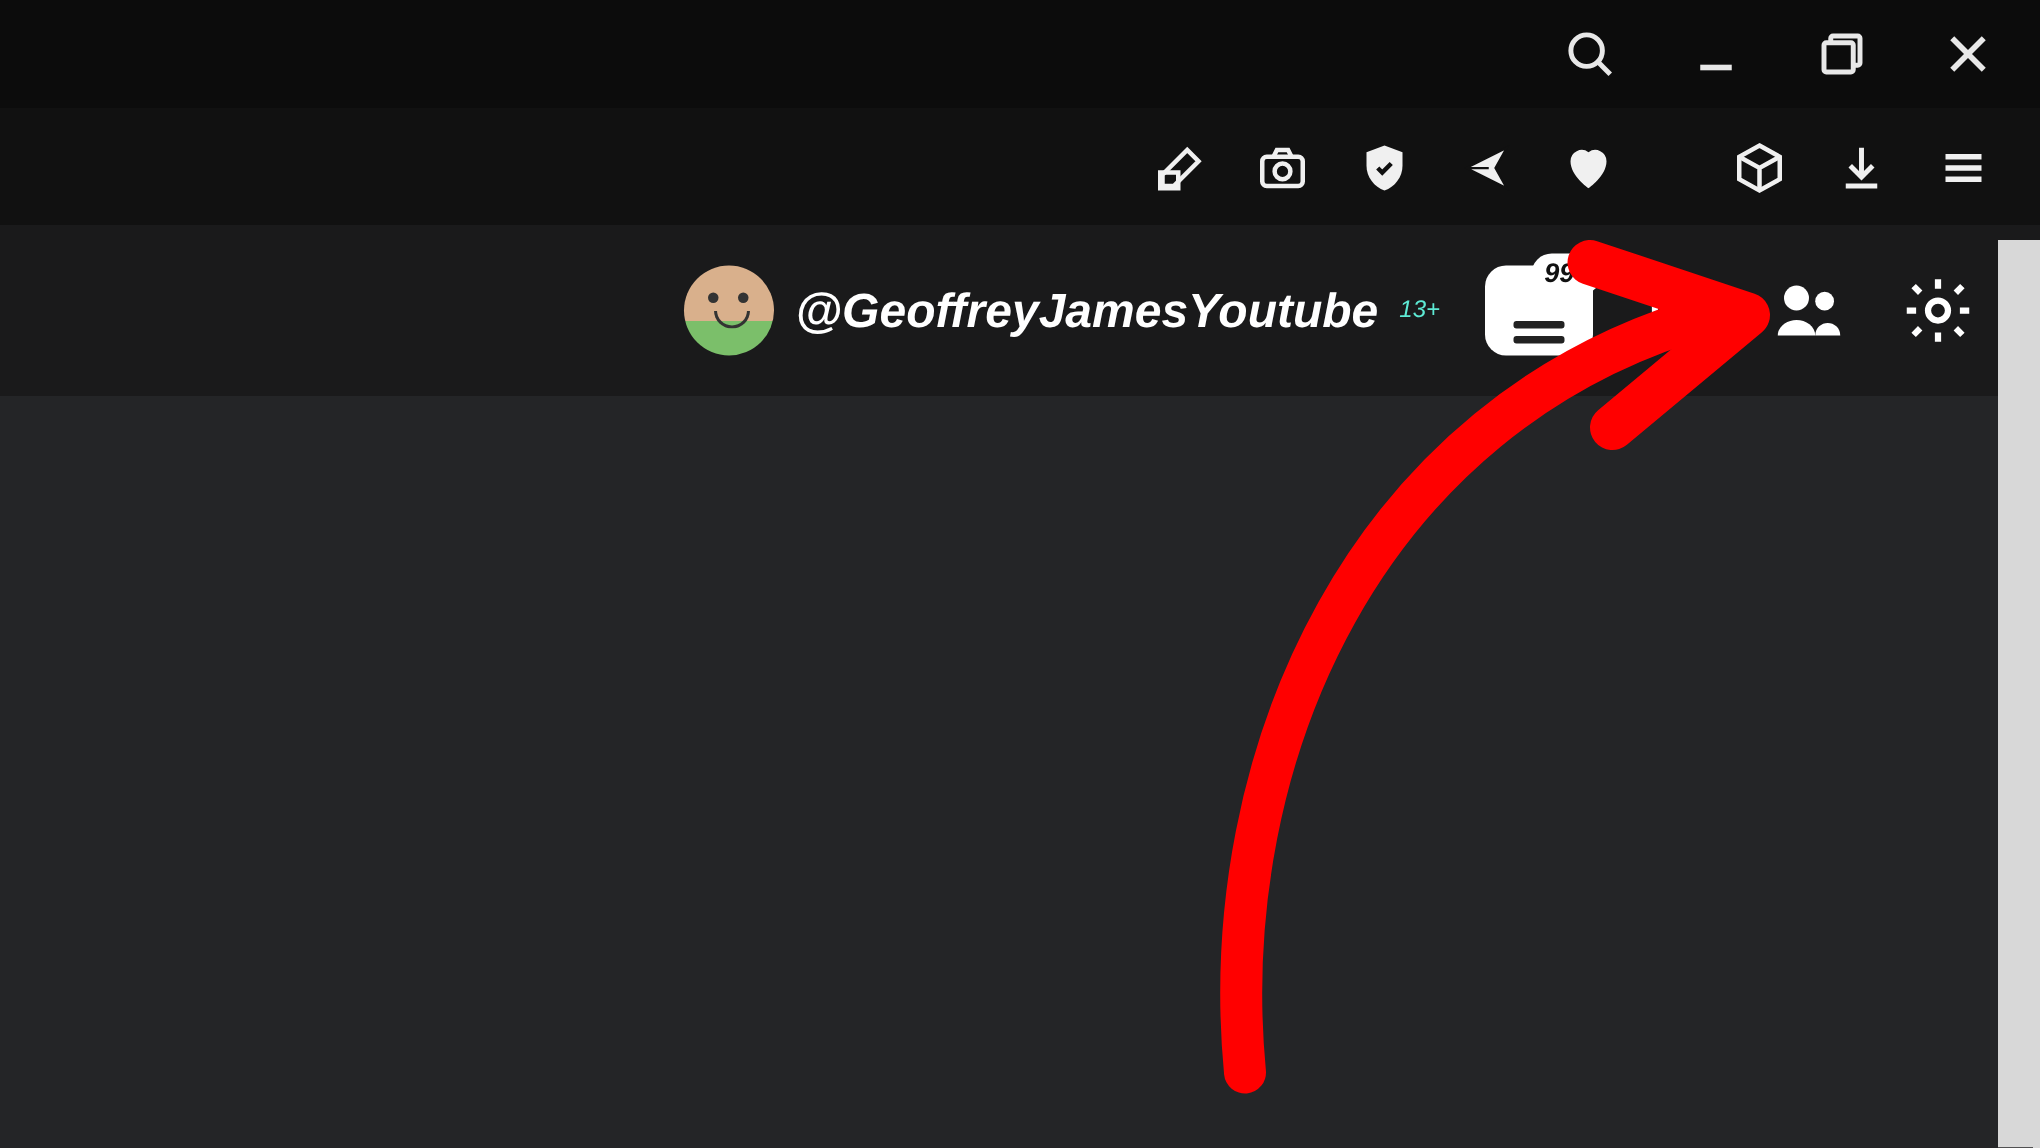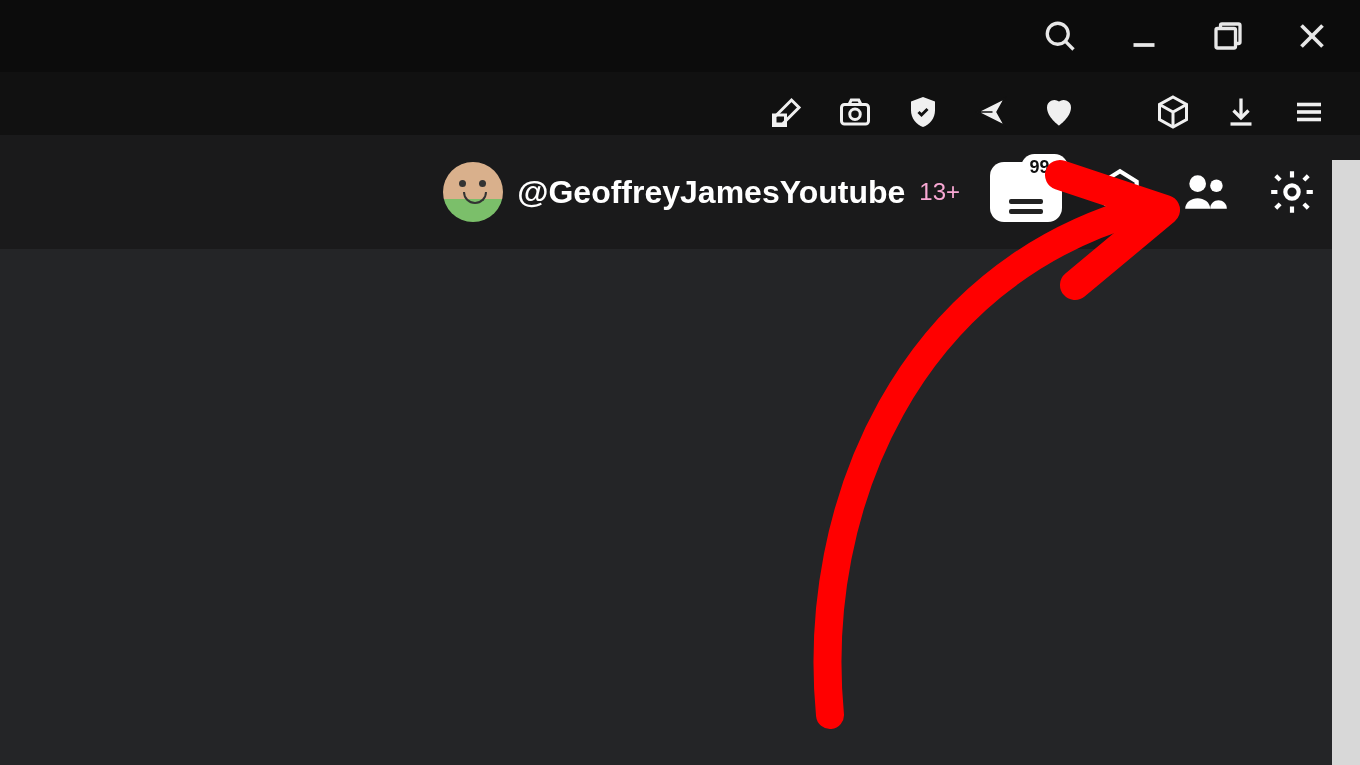--- a/index.html
+++ b/index.html
@@ -52,28 +52,29 @@
     justify-content: center;
     color: #f0f0f0;
     cursor: pointer;
   }
   .toolbar-row svg { width: 36px; height: 36px; }
   .toolbar-row .spacer { width: 20px; }
 
   
   .app-header {
     position: absolute;
-    top: 135px; left: 0; right: 0;
+    top: 150px; left: 0; right: 0;
     height: 114px;
     background: #1a1a1b;
     display: flex;
     justify-content: flex-end;
     align-items: center;
     padding-right: 40px;
     gap: 30px;
+    font-style: italic;
   }
   .user-block {
     display: flex;
     align-items: center;
     gap: 14px;
     cursor: pointer;
   }
   .avatar {
     width: 60px; height: 60px;
     border-radius: 50%;
@@ -97,22 +98,22 @@
     border: 2px solid #333;
     border-top: none;
     border-radius: 0 0 20px 20px;
   }
   .username {
     font-size: 32px;
     font-weight: 600;
     color: #fff;
   }
   .age-badge {
-    font-size: 24px;
-    color: #f9a8d4;
+    font-size: 16px;
+    color: #5eead4;
     font-weight: 500;
   }
 
   .notif-btn {
     position: relative;
     width: 72px; height: 60px;
     background: #fff;
     border-radius: 14px;
     display: flex;
     flex-direction: column;

